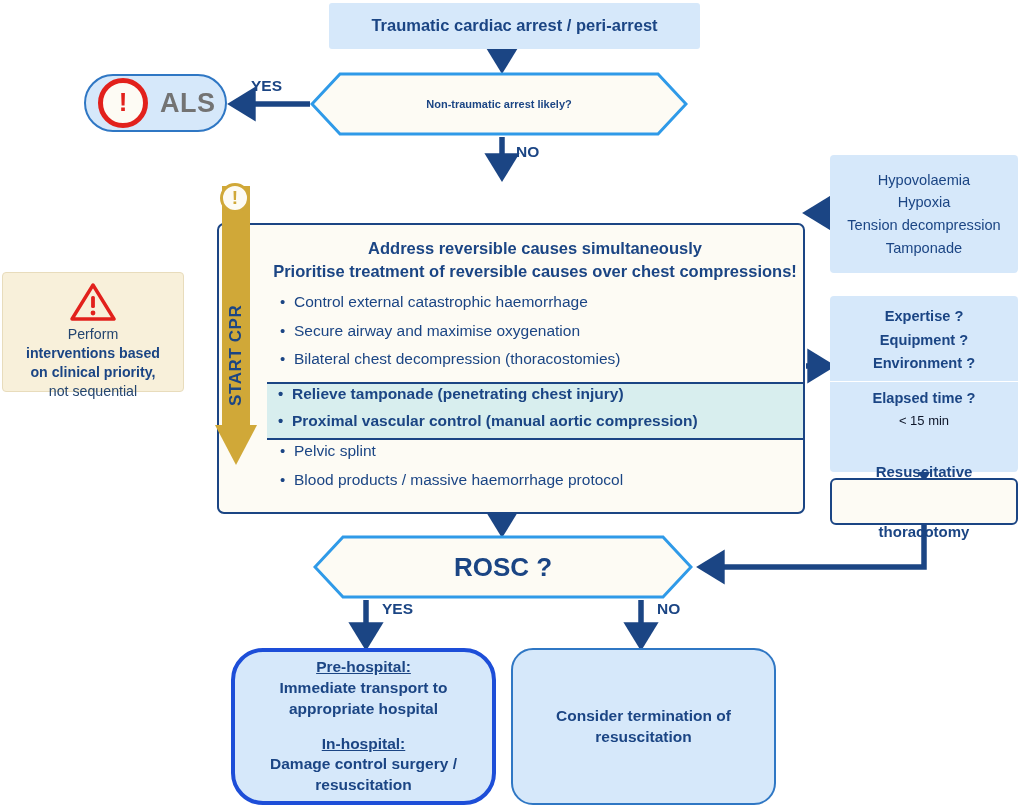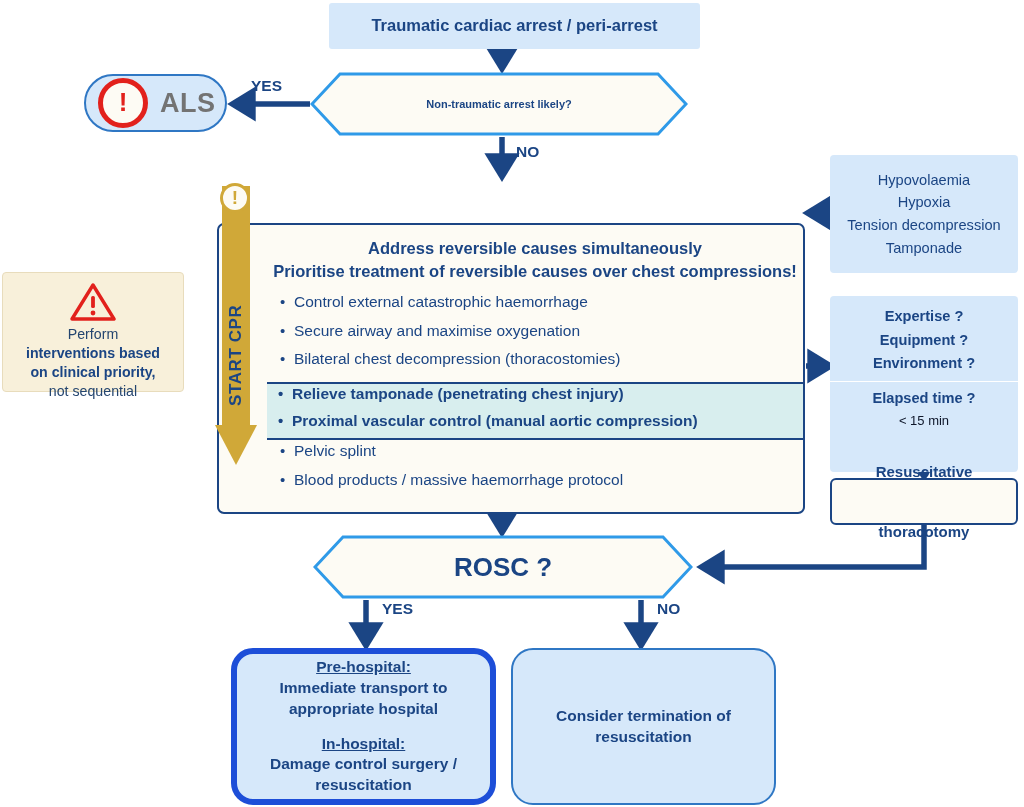--- a/index.html
+++ b/index.html
@@ -301,22 +301,22 @@
     line-height: 1.3;
     gap: 40px;
   }
 
   
   #node-yes-out {
     left: 231px;
     top: 648px;
     width: 265px;
     height: 157px;
-    border: 6px solid #1d4ed8;
-    border-radius: 22px;
+    border: 4px solid #1d4ed8;
+    border-radius: 32px;
     font-size: 15.5px;
     font-weight: bold;
     flex-direction: column;
     line-height: 1.34;
   }
   #node-no-out {
     left: 511px;
     top: 648px;
     width: 265px;
     height: 157px;

